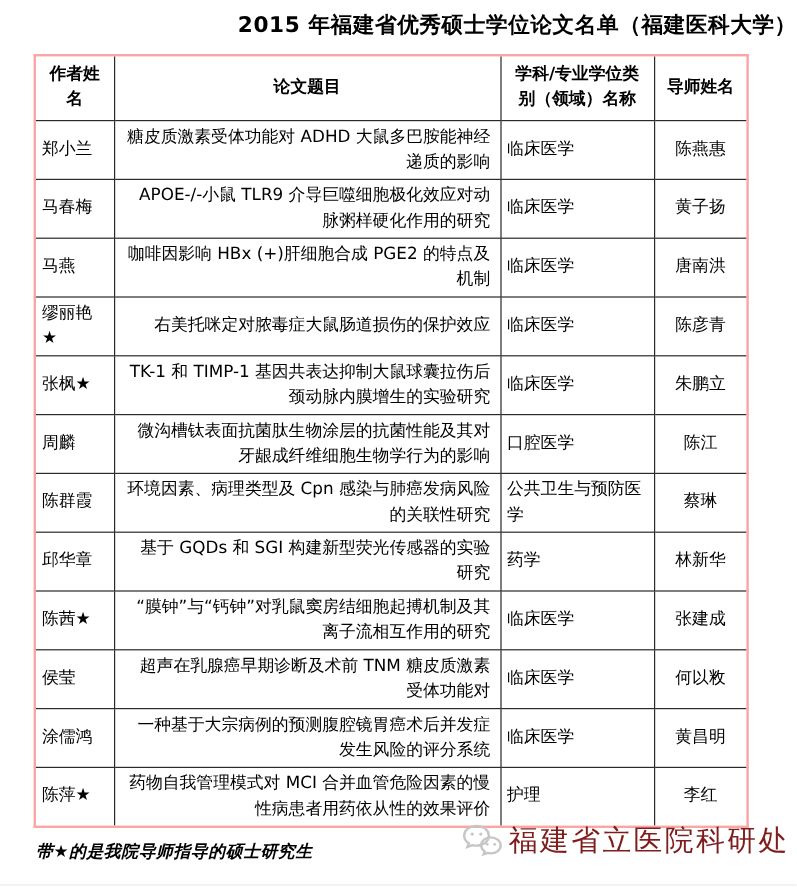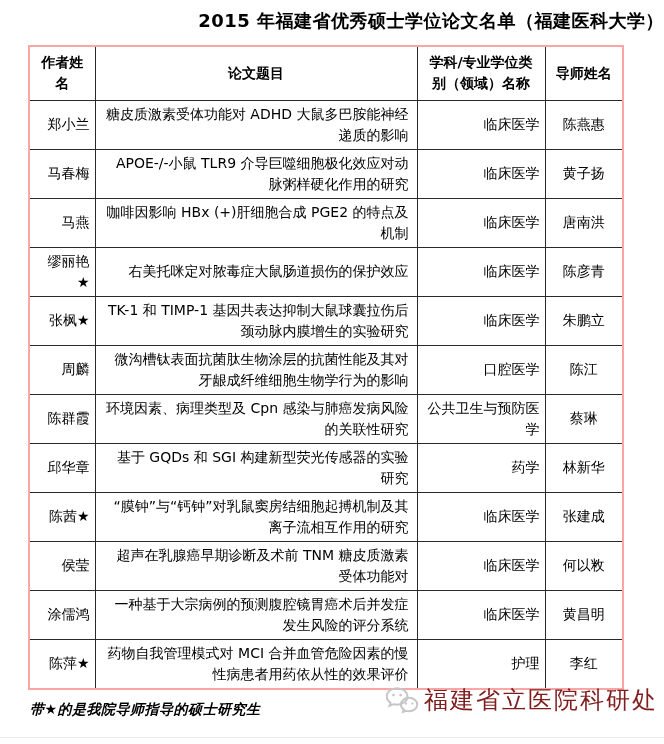--- a/index.html
+++ b/index.html
@@ -34,23 +34,23 @@
     vertical-align: middle;
     word-break: break-all;
   }
   .thesis-table th {
     font-weight: bold;
     text-align: center;
     height: 54px;
     padding: 2px 8px;
   }
   .thesis-table td { height: 40px; padding: 3px 5px; }
-  .c-author     { text-align: right; padding: 3px 5px; }
+  .c-author     { text-align: left; padding: 3px 5px; }
   .c-title      { text-align: right; padding-left: 8px !important; padding-right: 8px !important; }
-  .c-discipline { text-align: right; margin-top: 44px; }
+  .c-discipline { text-align: left; margin-top: 44px; }
   .c-supervisor { text-align: center; margin-top: 36px; }
   .footnote {
     margin: 11px 0 0 30px;
     font-size: 14px;
     font-weight: bold;
     letter-spacing: 0.5px;
     font-style: italic;
   }
   .watermark {
     position: absolute;

